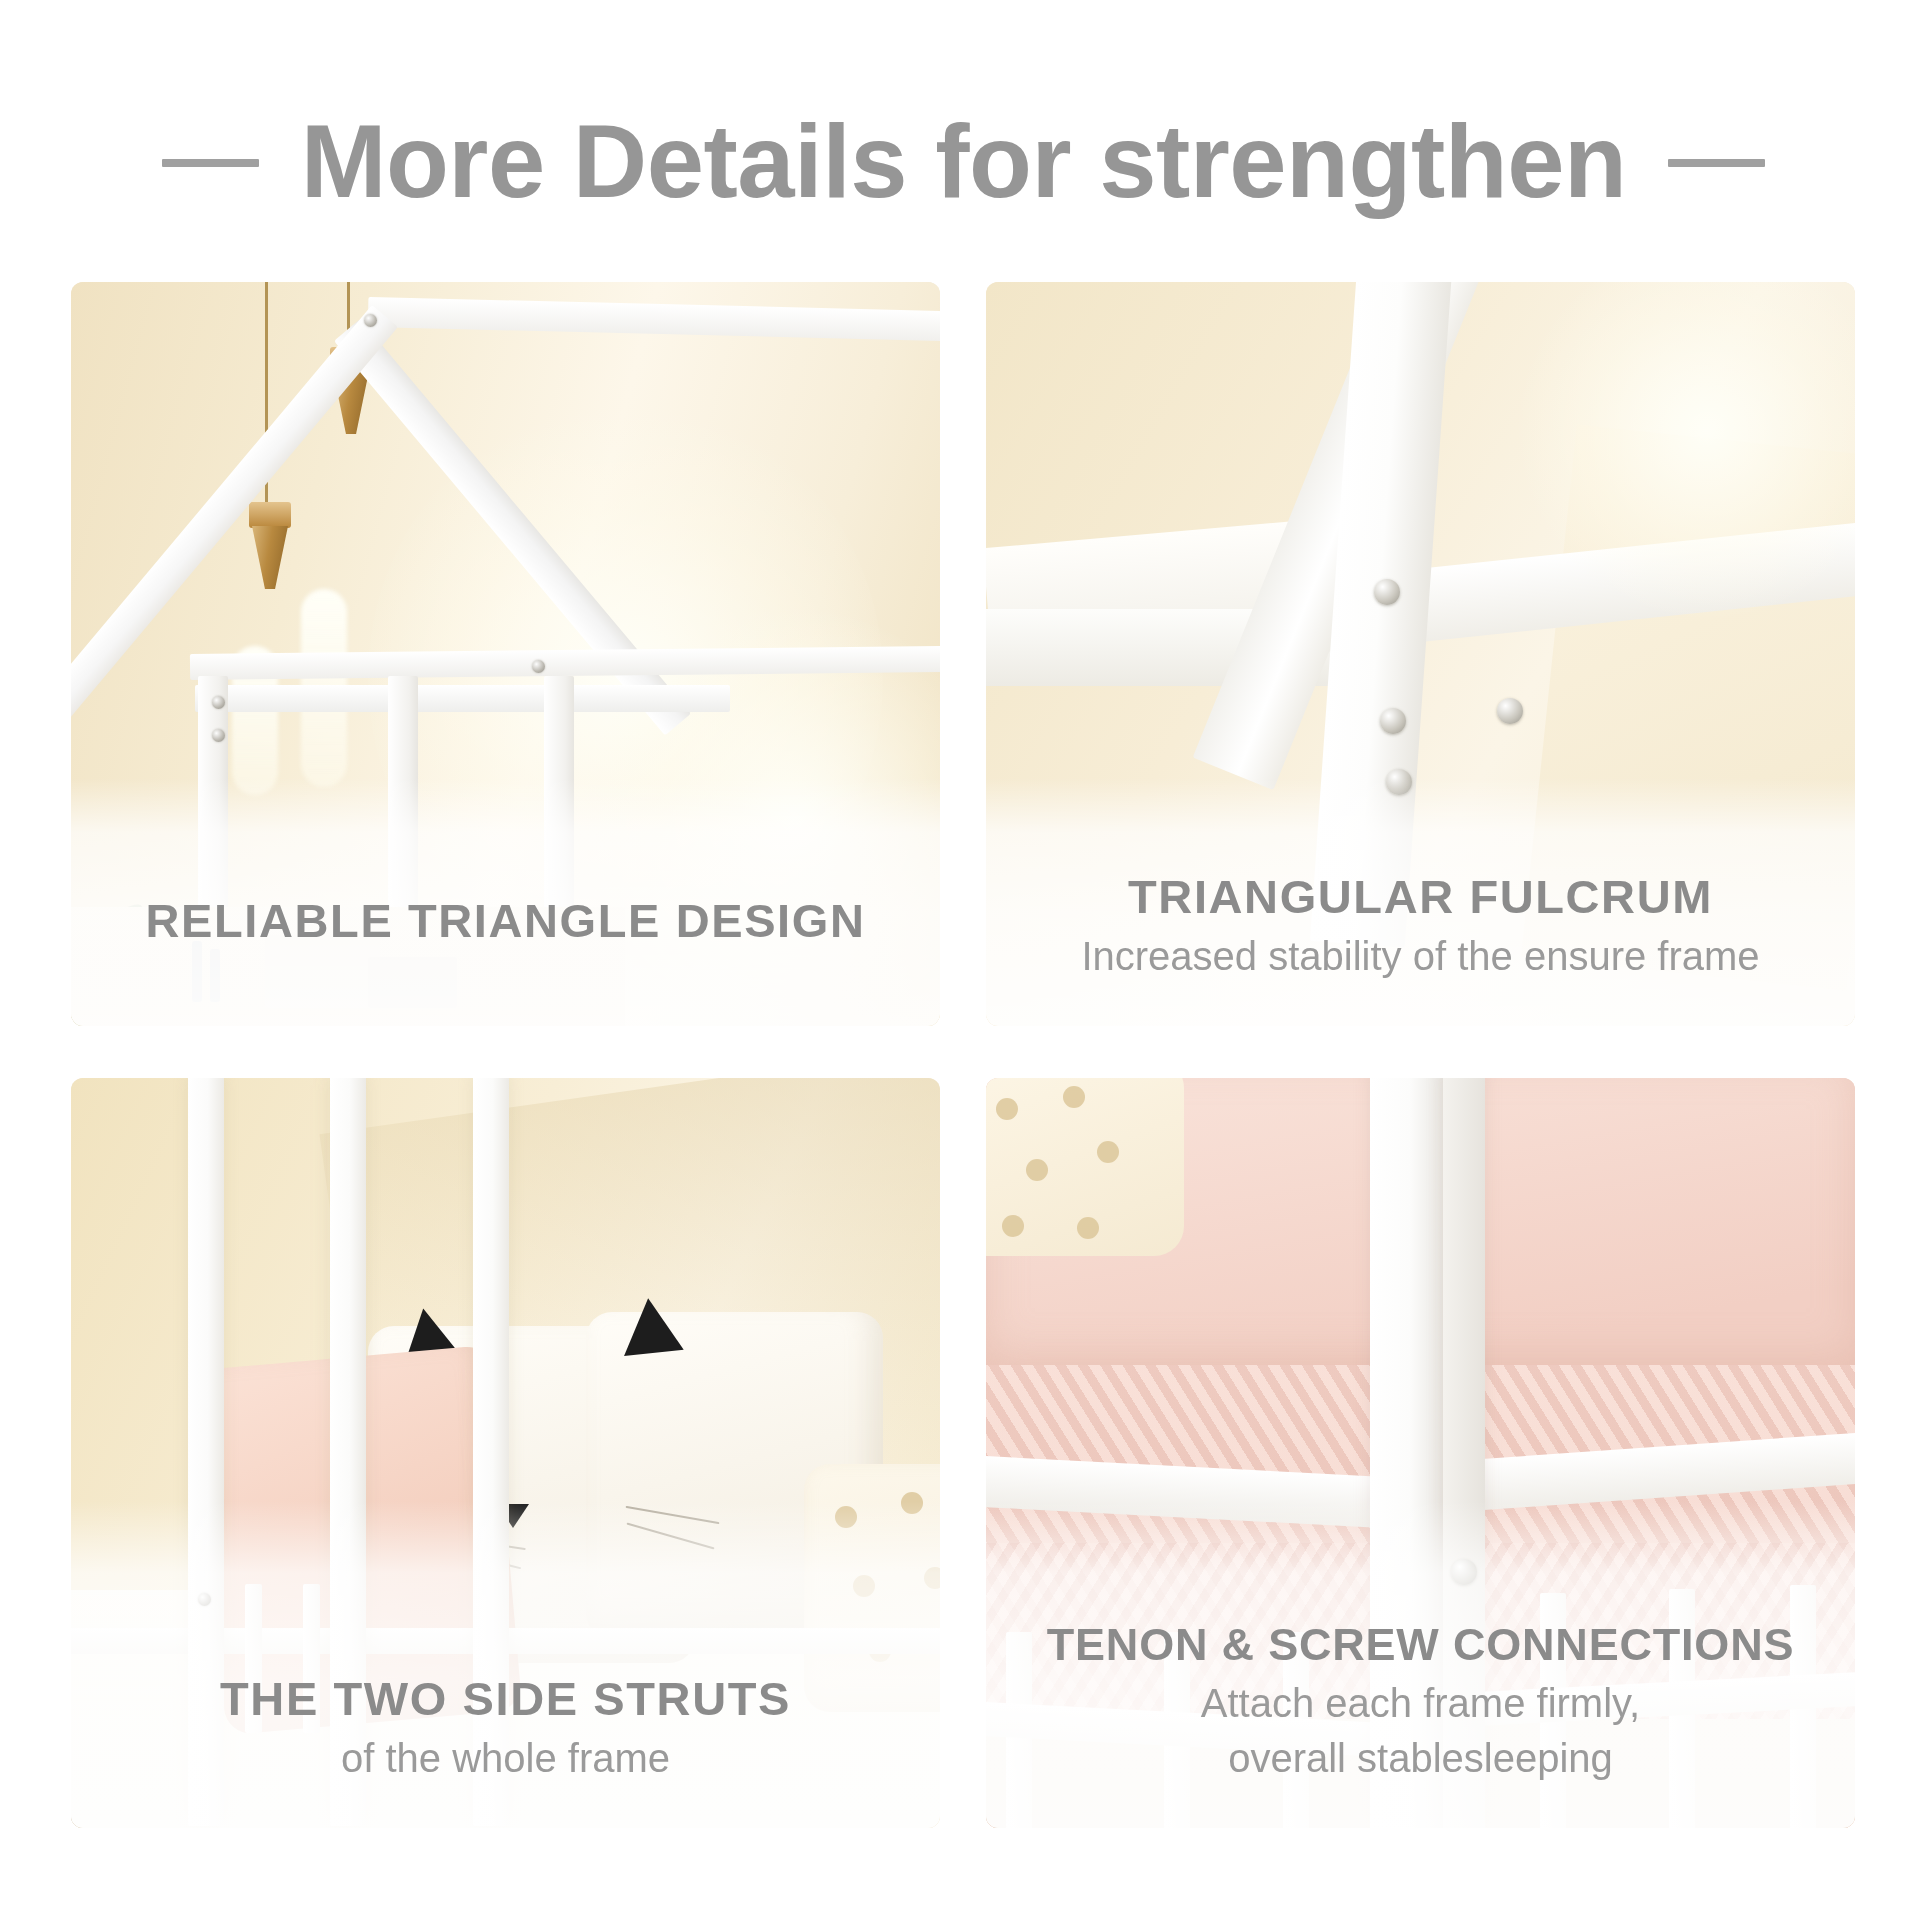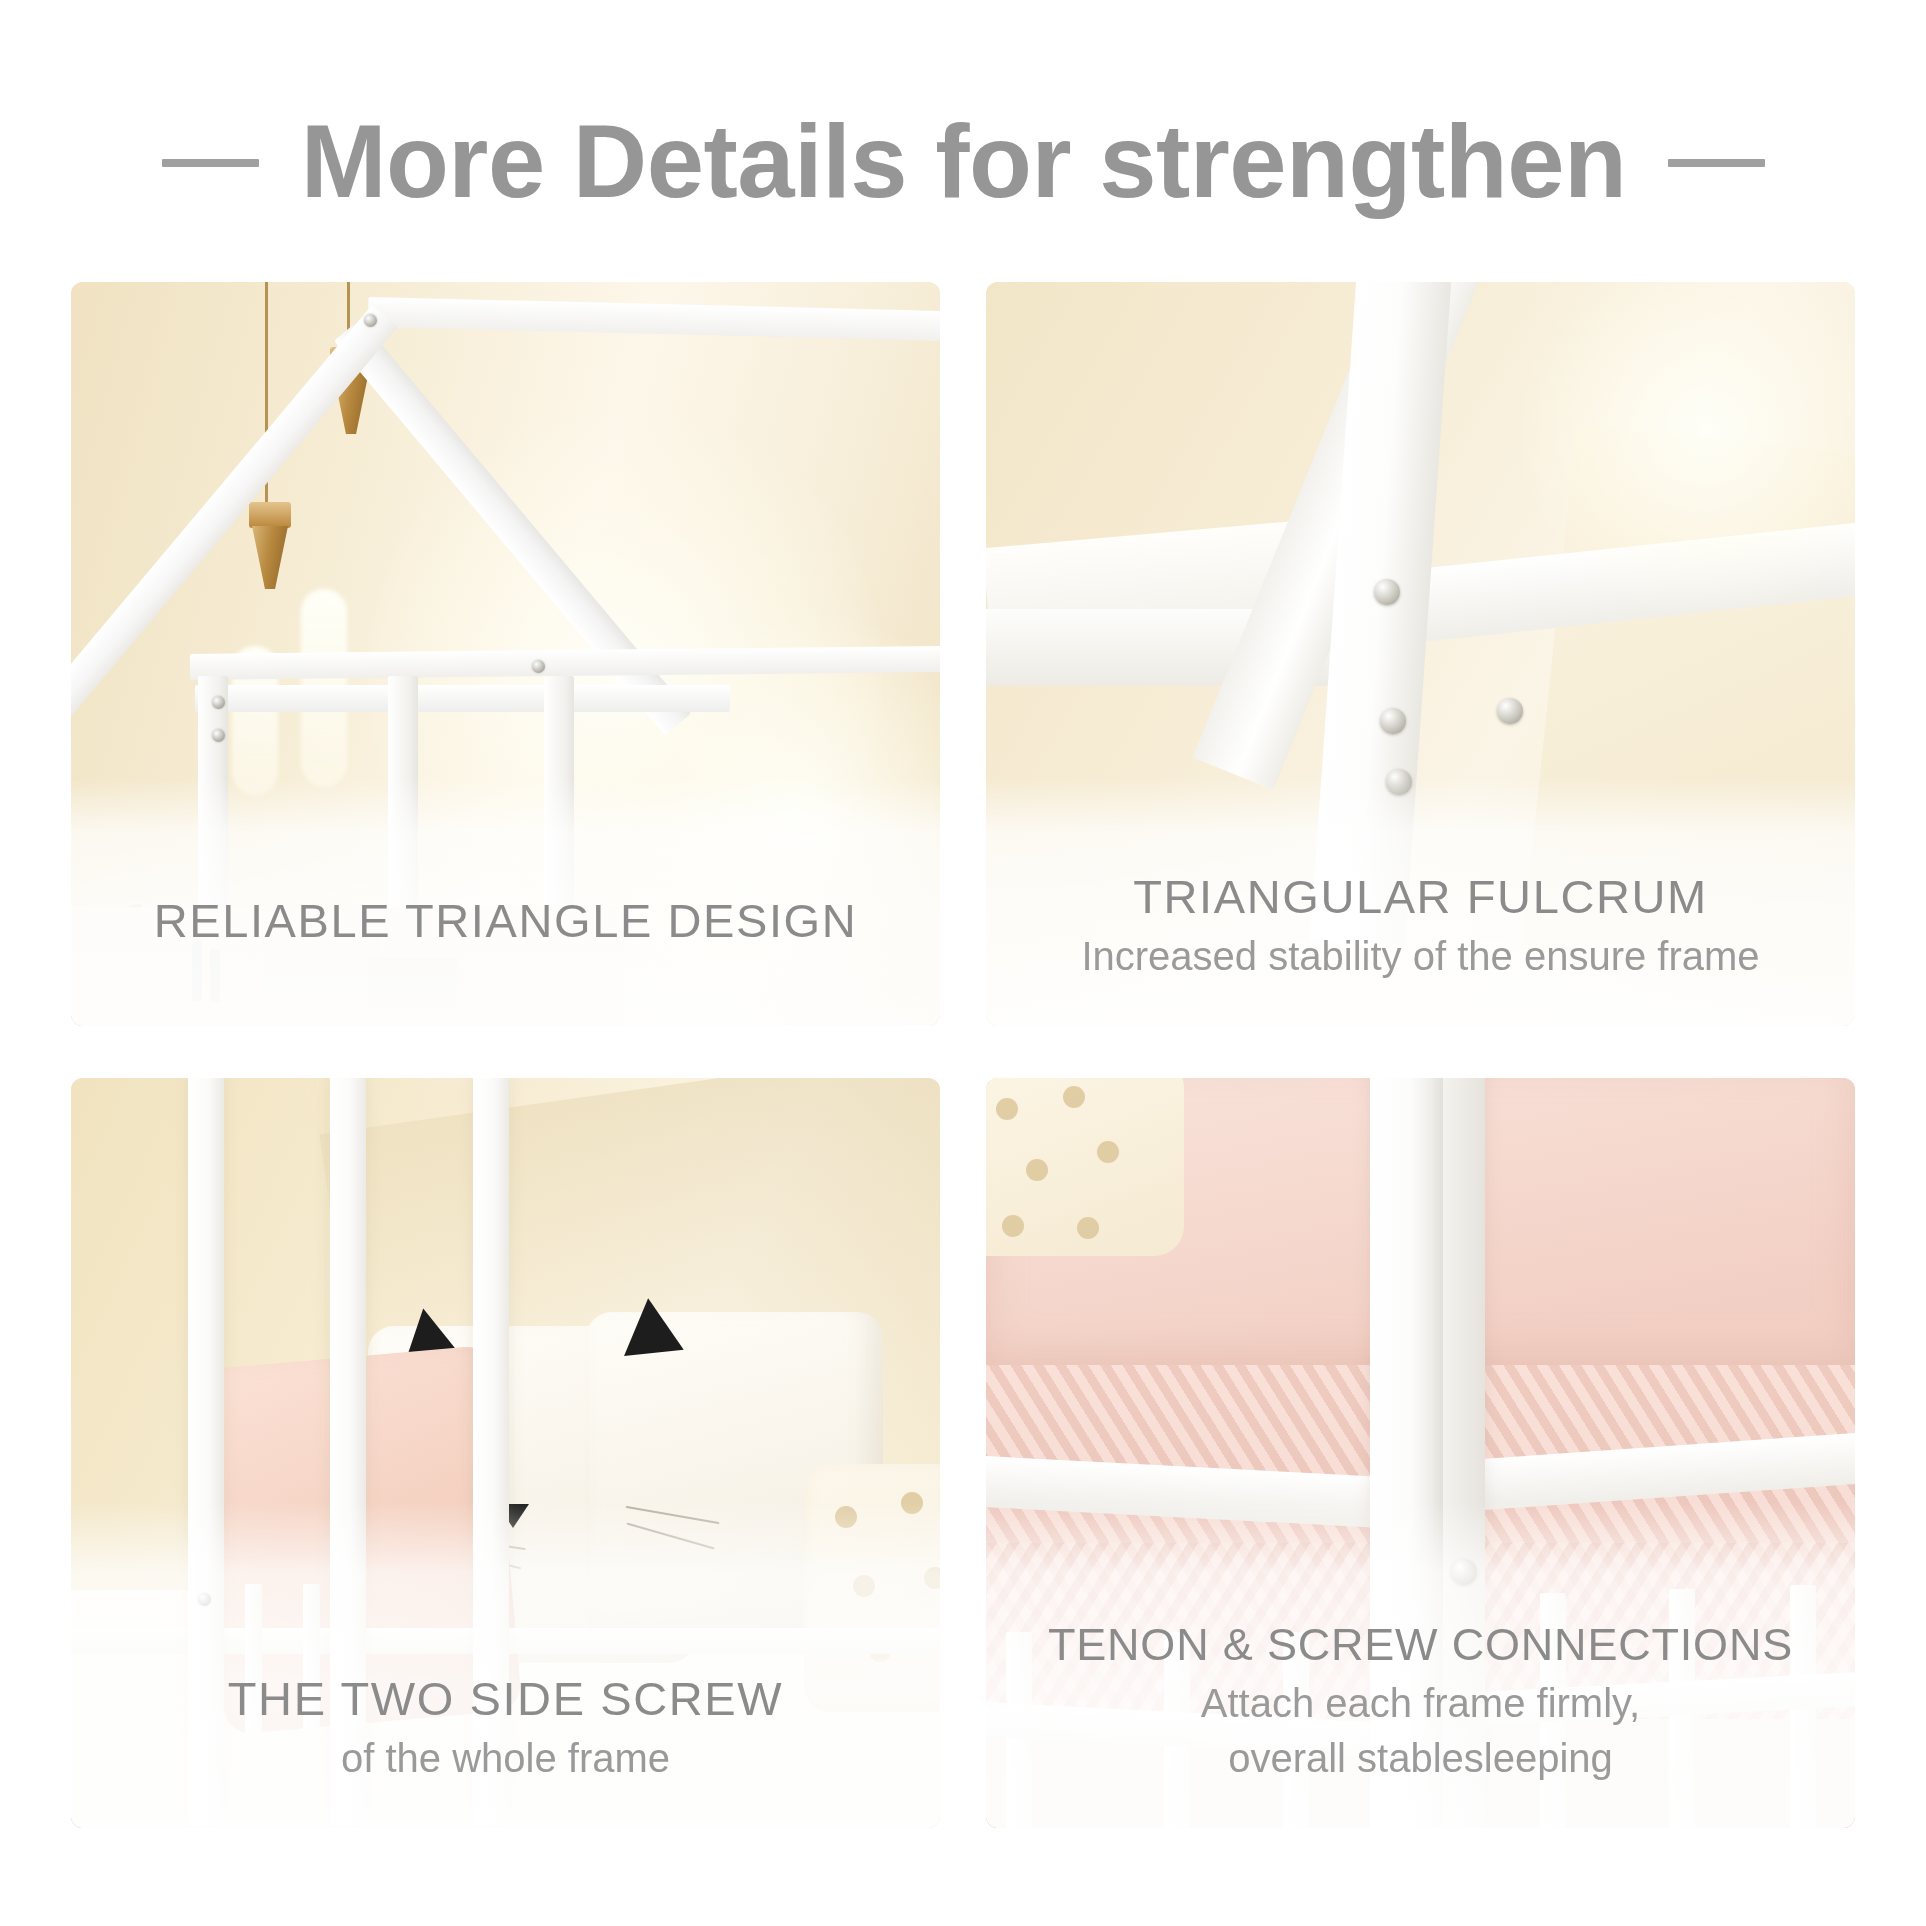--- a/index.html
+++ b/index.html
@@ -45,21 +45,21 @@
     display:flex; flex-direction:column; align-items:center; justify-content:flex-end;
     padding-bottom:18px;
   }
   .panel-tl .cap-band{ height:248px; padding-bottom:73px; }
   .panel-tr .cap-band{ height:248px; padding-bottom:42px; }
   .panel-bl .cap-band{ height:327px; padding-bottom:42px; }
   .panel-br .cap-band{ height:327px; padding-bottom:42px; }
 
   .cap-head{
     font-size:47px; color:#8b8b8b; letter-spacing:1.6px;
-    white-space:nowrap; line-height:1.34; font-weight:normal;
+    white-space:nowrap; line-height:1.34; font-weight:bold;
   }
   .panel-br .cap-head{ font-size:45px; letter-spacing:0.8px; }
   .cap-sub{
     font-size:40px; color:#9a9a9a; line-height:1.38; white-space:nowrap;
     font-weight:normal;
   }
 
   
   .scene{ position:absolute; inset:0; }
 
@@ -392,21 +392,21 @@
         <div class="bl-baluster" style="left:174px;"></div>
         <div class="bl-baluster" style="left:232px;"></div>
 
         <div class="bl-strut" style="left:117px;"></div>
         <div class="bl-strut" style="left:259px;"></div>
         <div class="bl-strut" style="left:402px;"></div>
         <div class="screw" style="left:127px;top:515px;"></div>
       </div>
 
       <div class="cap-band">
-        <div class="cap-head">THE TWO SIDE SCREW</div>
+        <div class="cap-head">THE TWO SIDE STRUTS</div>
         <div class="cap-sub">of the whole frame</div>
       </div>
     </div>
 
     <div class="panel panel-br">
       <div class="scene">
         <div class="br-bed"></div>
         <div class="br-duvet"></div>
         <div class="br-knit"></div>
         <div class="br-knit2"></div>

